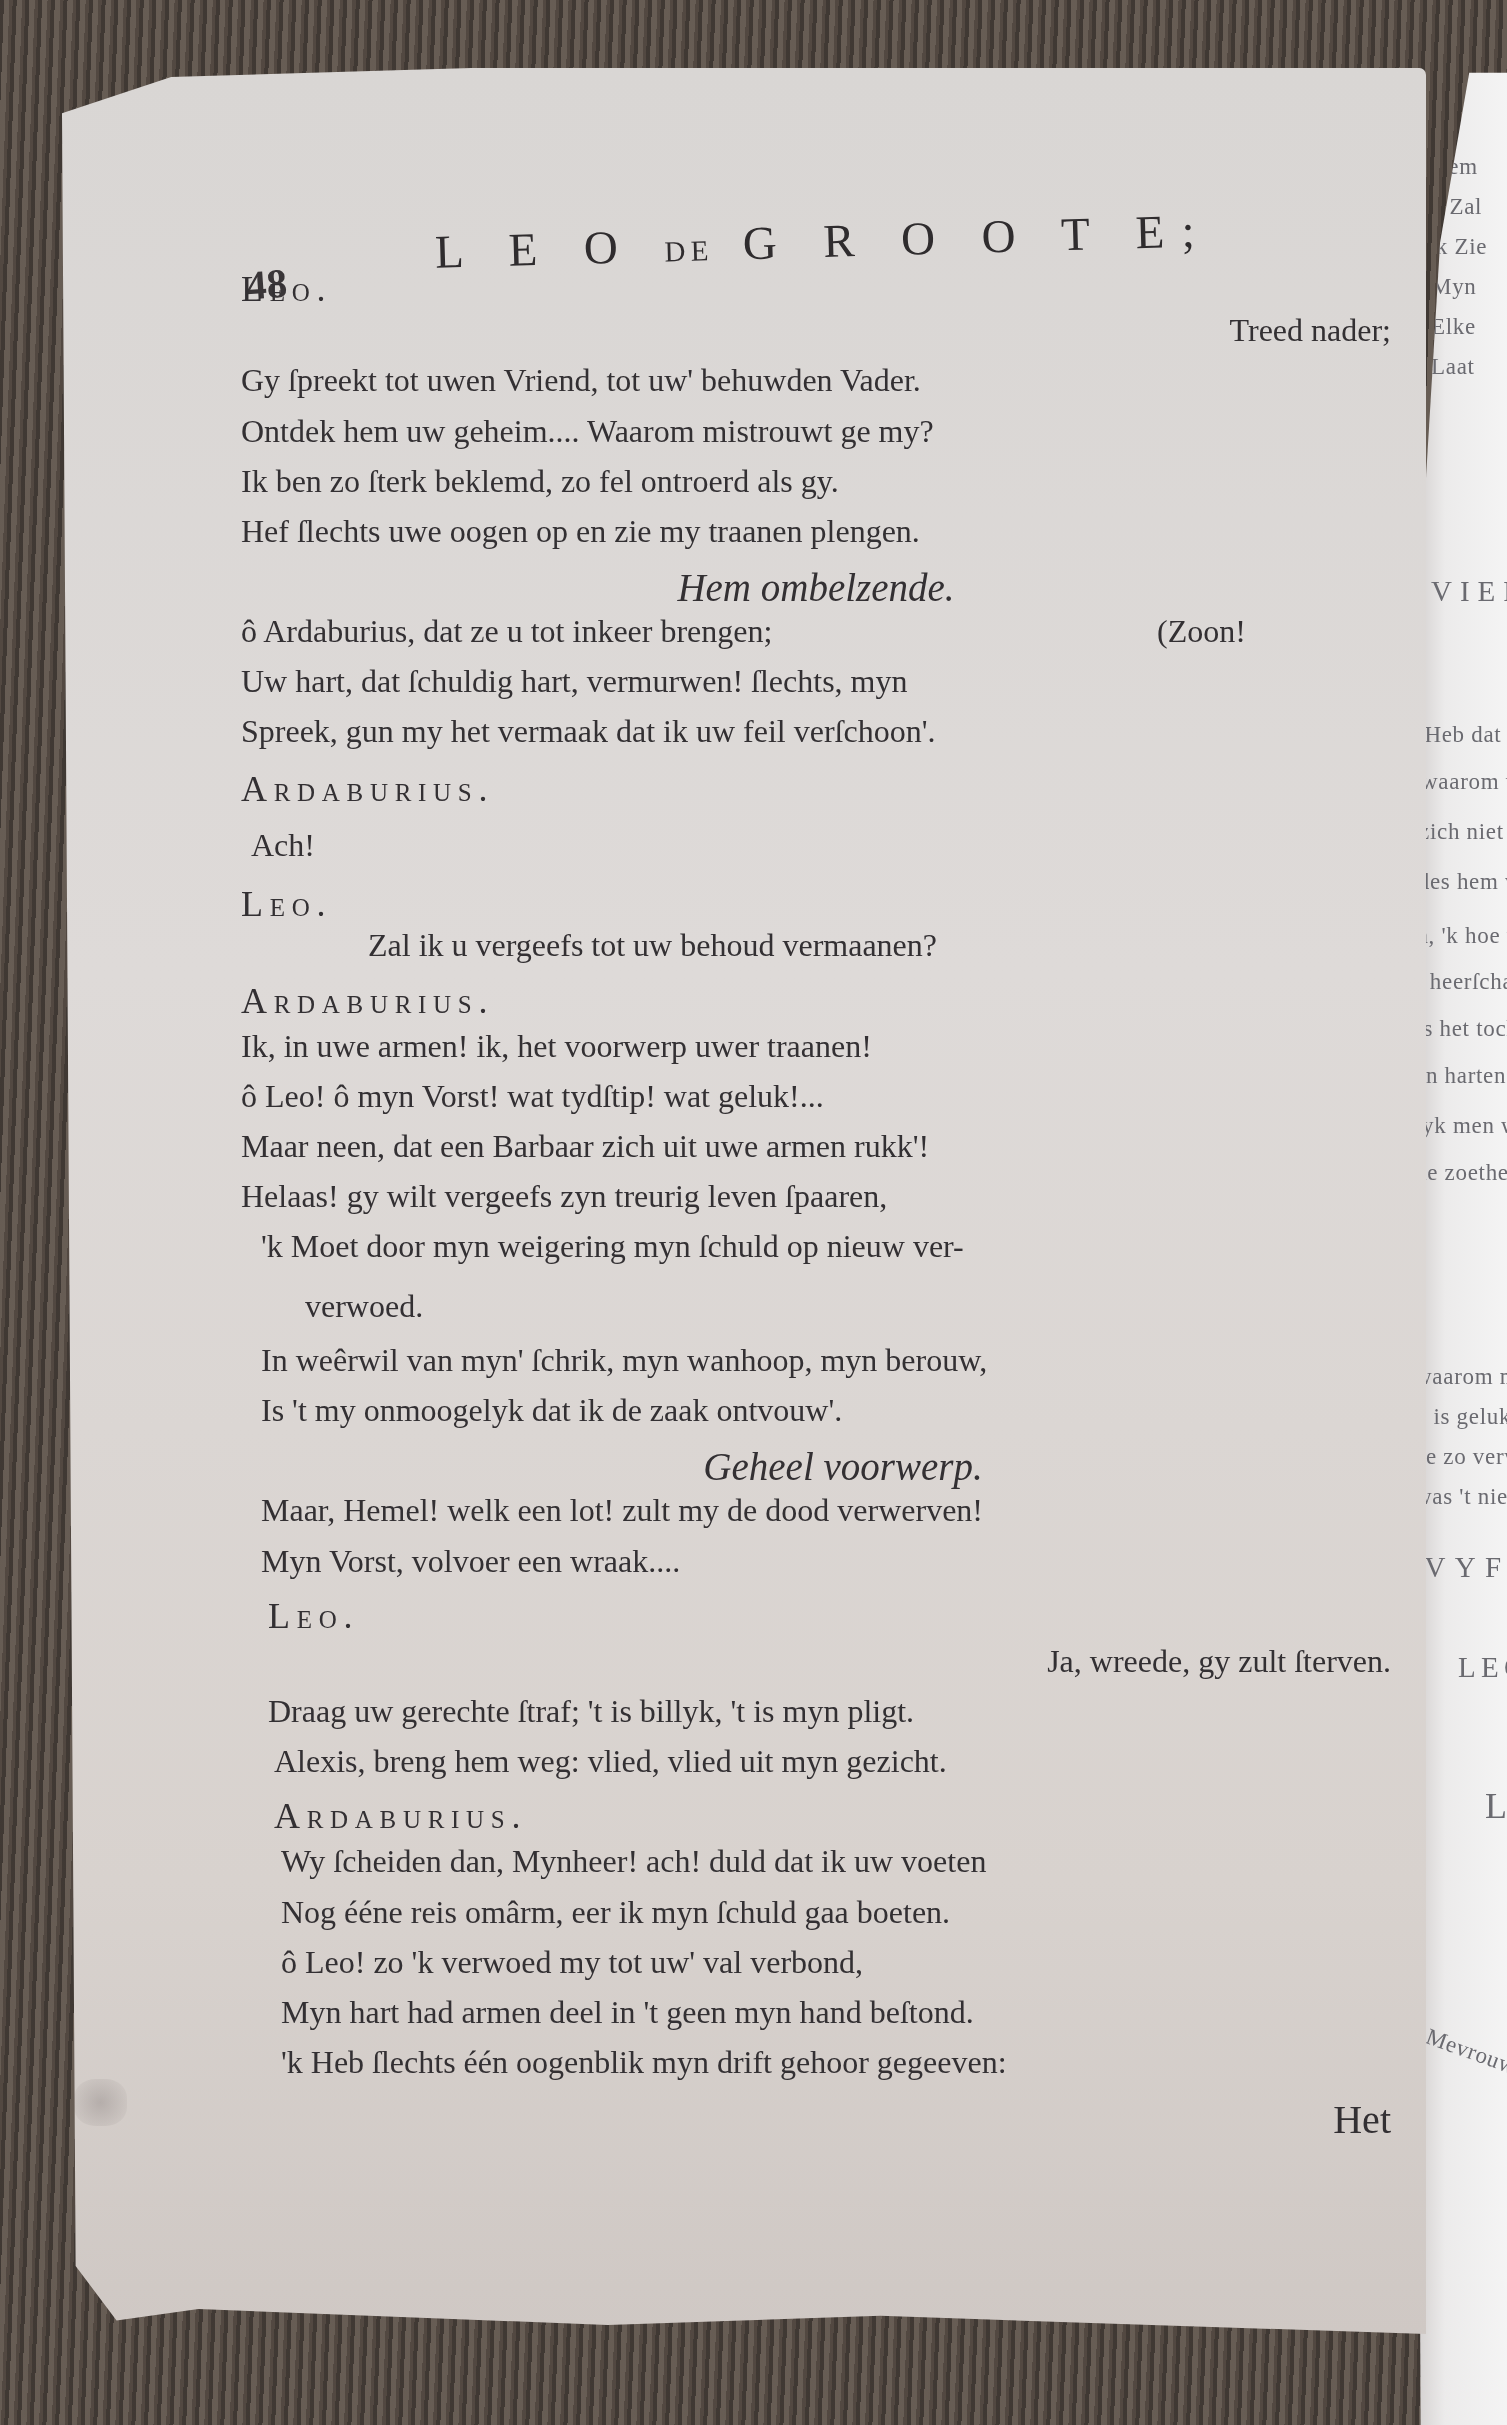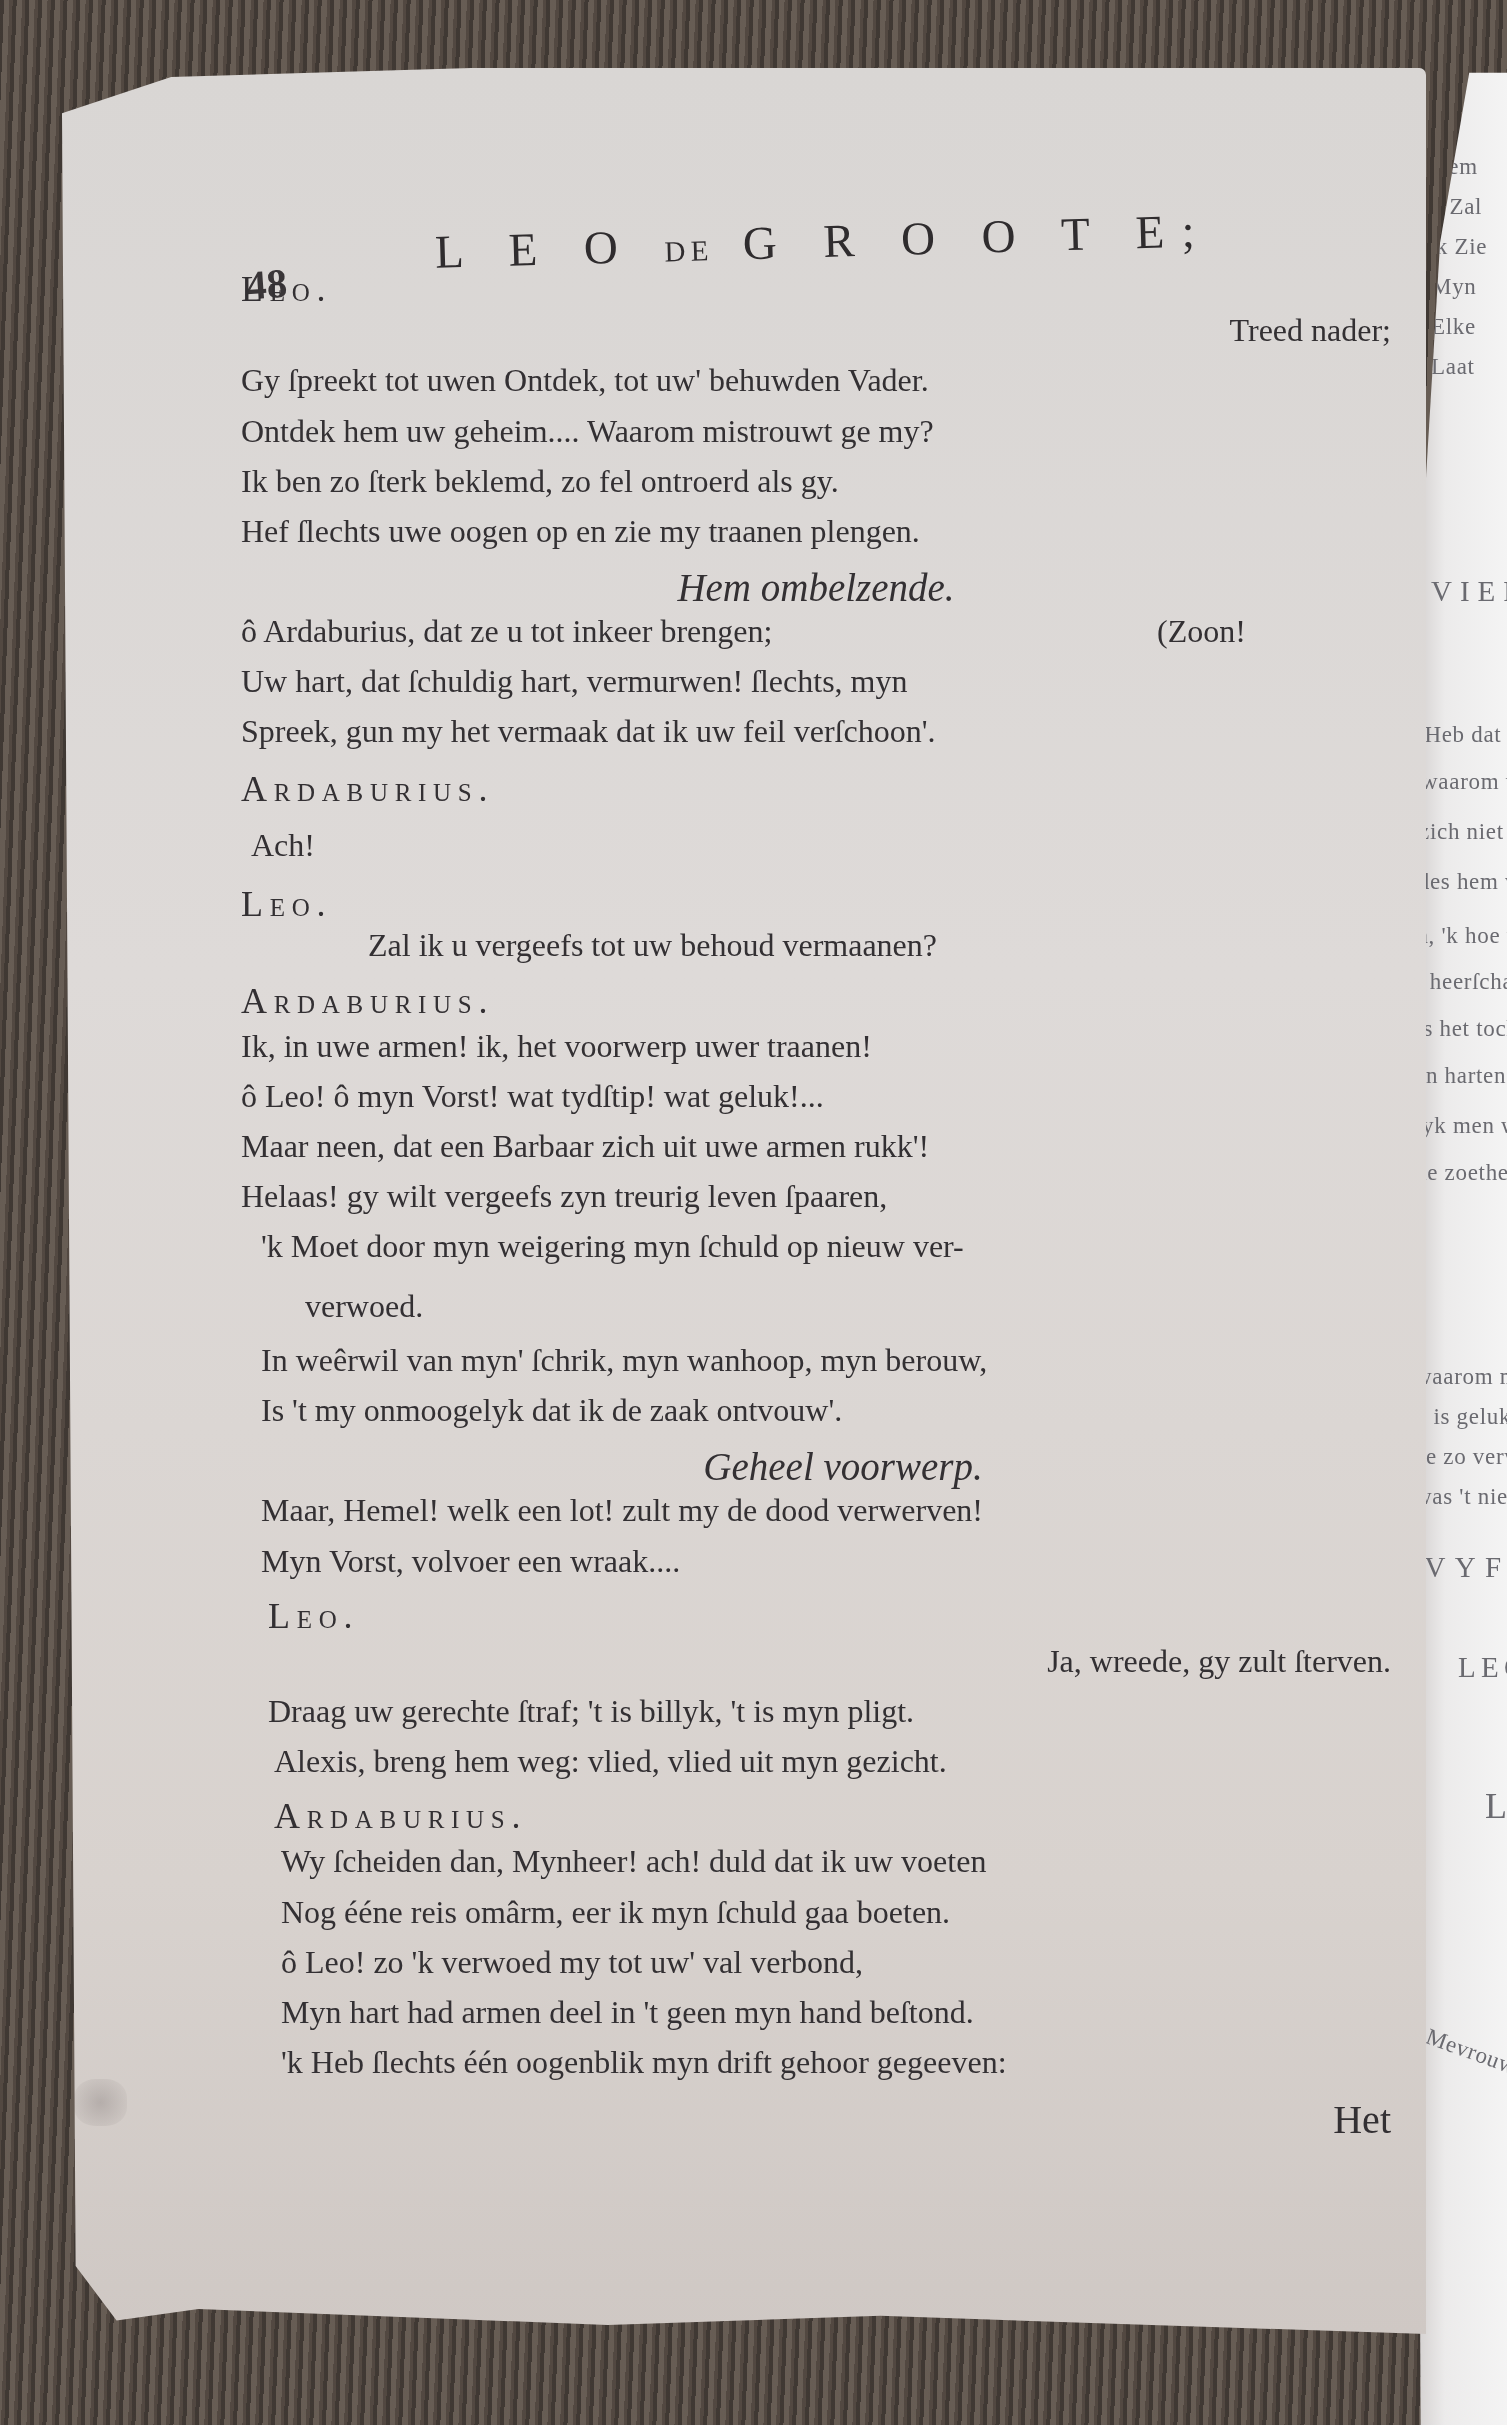--- a/index.html
+++ b/index.html
@@ -77,21 +77,21 @@
     <span class="page-number">48</span>
     <span class="running-title">
       <span>L E O</span>
       <span class="small">DE</span>
       <span>G R O O T E</span><span>;</span>
     </span>
   </div>
 
   <div class="speaker" style="top:74px">Leo.</div>
   <div class="line right" style="top:120px">Treed nader;</div>
-  <div class="line" style="top:170px">Gy ſpreekt tot uwen Ontdek, tot uw' behuwden Vader.</div>
+  <div class="line" style="top:170px">Gy ſpreekt tot uwen Vriend, tot uw' behuwden Vader.</div>
   <div class="line" style="top:221px">Ontdek hem uw geheim.... Waarom mistrouwt ge my?</div>
   <div class="line" style="top:271px">Ik ben zo ſterk beklemd, zo fel ontroerd als gy.</div>
   <div class="line" style="top:321px">Hef ſlechts uwe oogen op en zie my traanen plengen.</div>
   <div class="direction" style="top:371px">Hem ombelzende.</div>
   <div class="line" style="top:421px">ô Ardaburius, dat ze u tot inkeer brengen;</div>
   <div class="line" style="top:421px;left:916px">(Zoon!</div>
   <div class="line" style="top:471px">Uw hart, dat ſchuldig hart, vermurwen! ſlechts, myn</div>
   <div class="line" style="top:521px">Spreek, gun my het vermaak dat ik uw feil verſchoon'.</div>
   <div class="speaker" style="top:574px">Ardaburius.</div>
   <div class="line" style="top:635px;left:10px">Ach!</div>

